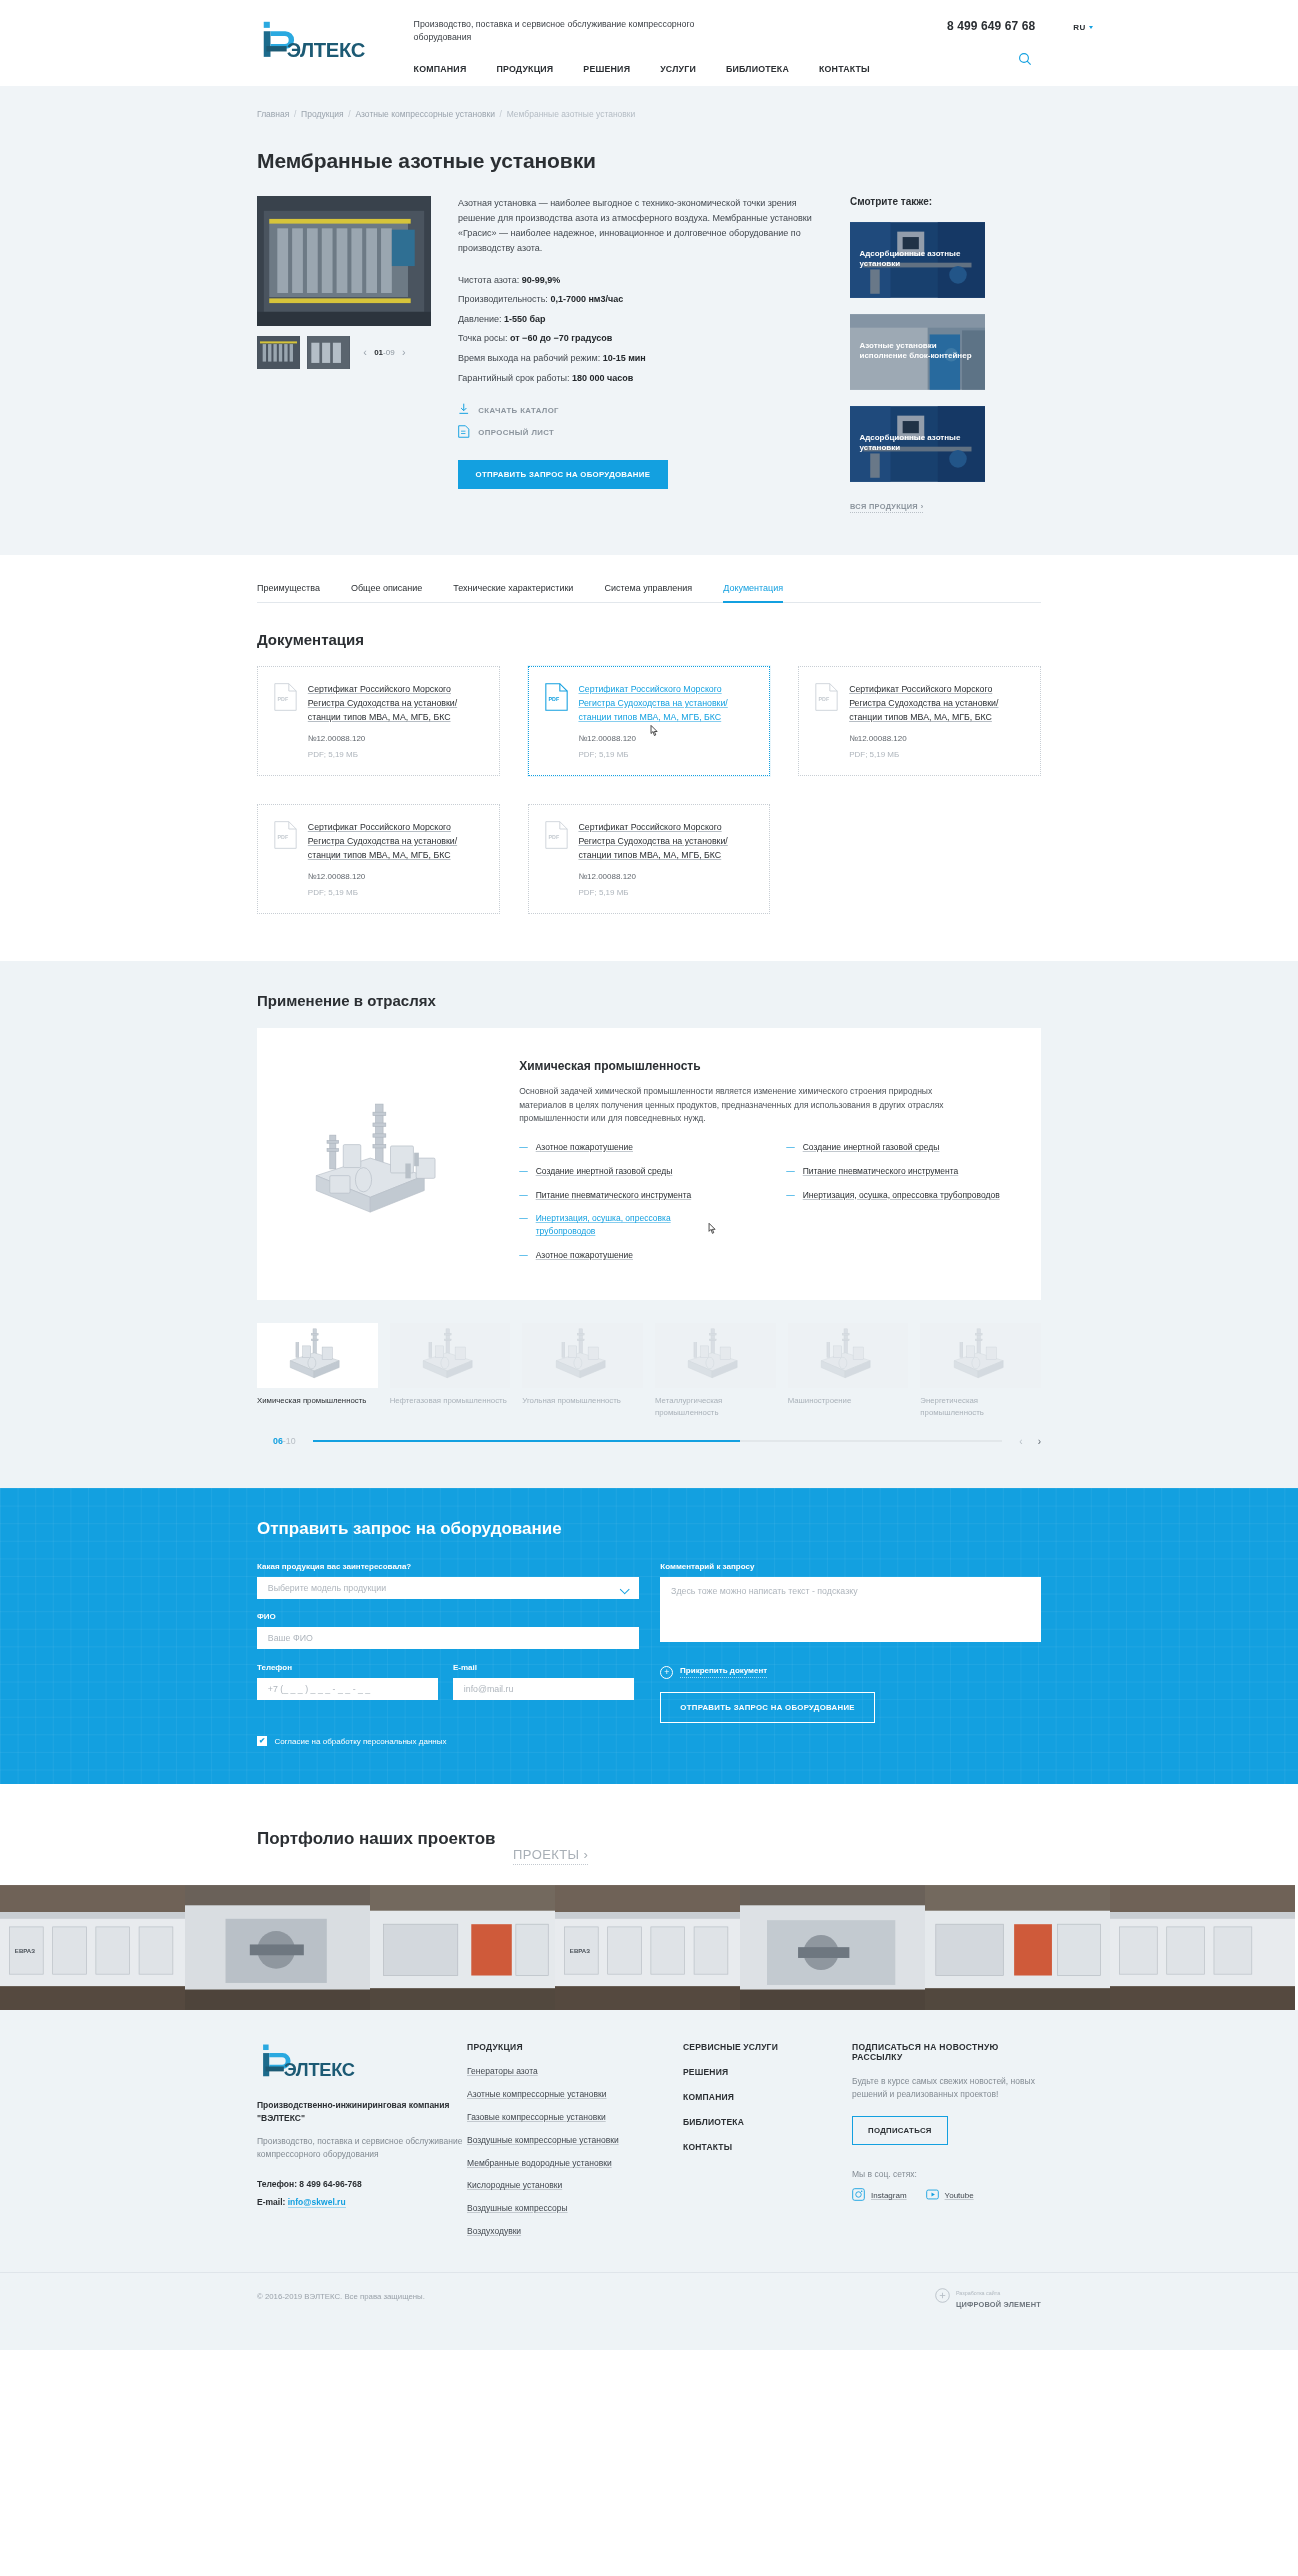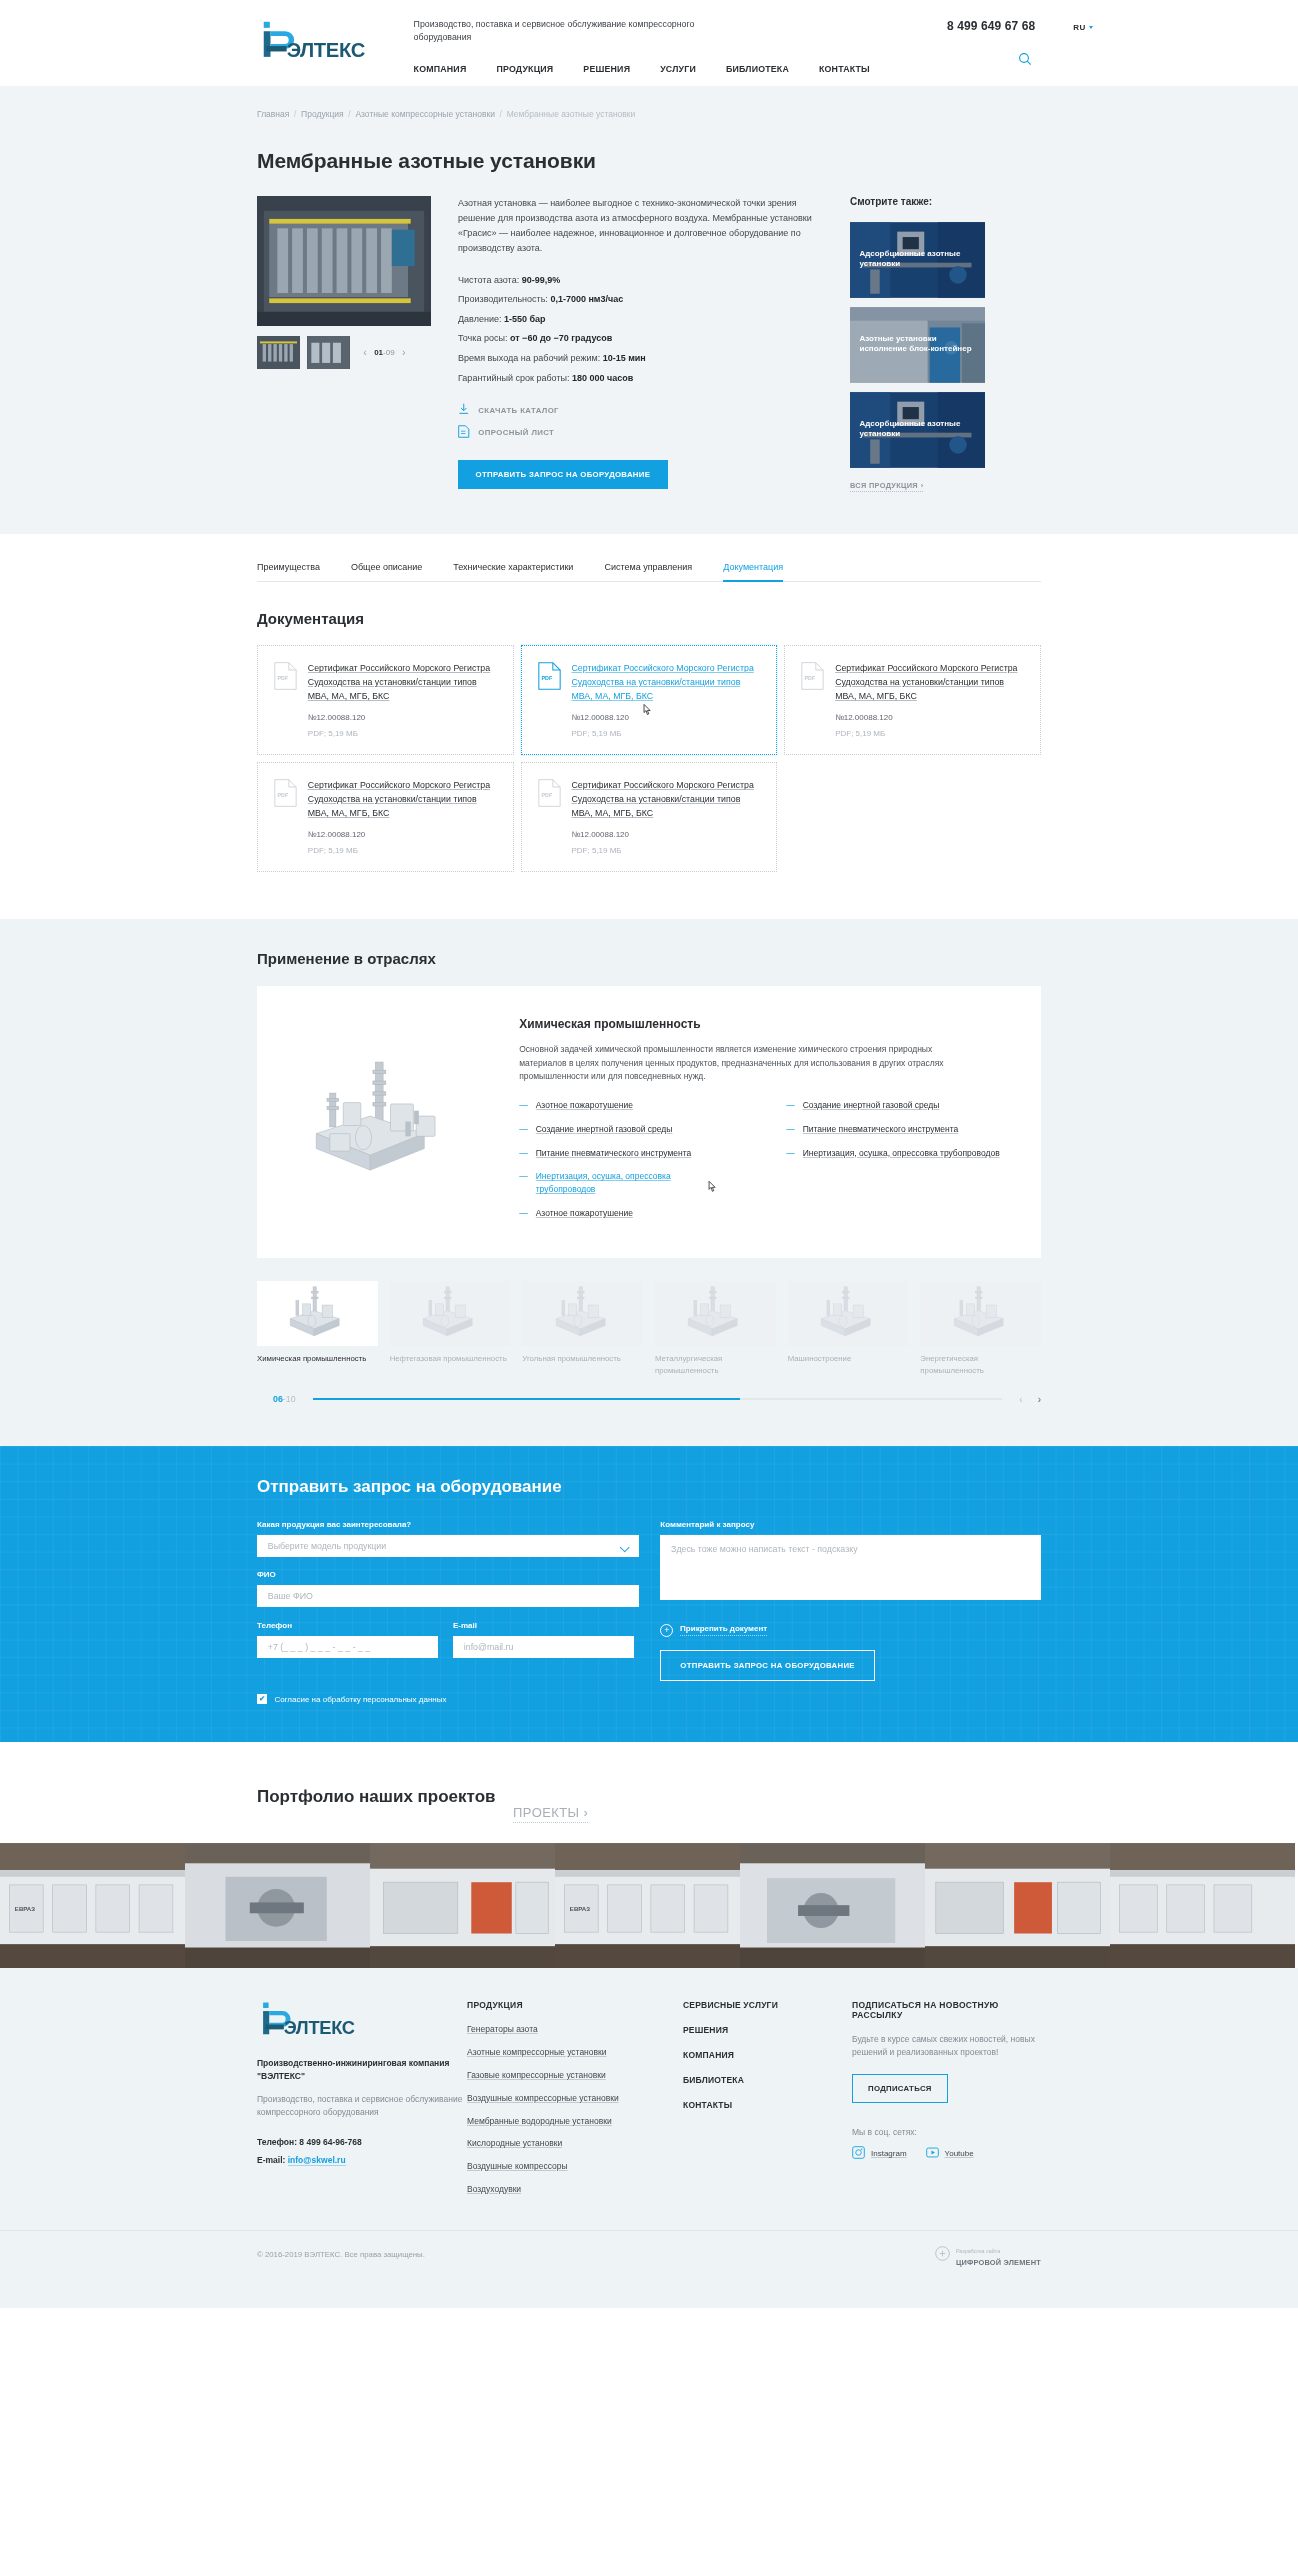--- a/index.html
+++ b/index.html
@@ -47,33 +47,33 @@
   .specs { flex:1; padding-left: 27px; padding-right: 19px; max-width: 419px; }
   .lead { font-size: 9px; line-height: 15px; color:#41474e; margin-bottom: 15px; }
   .spec-line { font-size: 9px; line-height: 19.6px; color:#41474e; }
   .spec-line b { color:#23272b; font-weight:700; }
   .dl-links { margin-top: 15px; }
   .dl-link { display:flex; align-items:center; gap:8.8px; margin-bottom: 8px; text-decoration:none; }
   .dl-link .lbl { font-size: 7.8px; font-weight:700; letter-spacing:0.4px; color:#8b949d; }
   .cta-btn { display:inline-block; margin-top: 12px; background:#13a0e0; color:#fff; font-size: 7.8px; font-weight:700; letter-spacing:0.3px; padding: 10px 17.6px; border:none; cursor:pointer; }
   .aside { width: 135px; flex:none; }
   .aside h3 { font-size: 10px; font-weight:700; margin-bottom: 15px; color:#2b2f33; }
-  .aside-card { width:135px; height:76px; position:relative; margin-bottom: 9px; overflow:hidden; display:block; text-decoration:none; }
+  .aside-card { width:135px; height:76px; position:relative; margin-bottom: 16px; overflow:hidden; display:block; text-decoration:none; }
   .aside-card .cap { position:absolute; left:9.5px; right:8px; top:50%; transform:translateY(-50%); color:#fff; font-size:8px; font-weight:700; line-height:10.8px; }
   .aside-all { display:inline-block; margin-top: 4px; font-size: 7.4px; font-weight:700; letter-spacing:0.3px; color:#8b949d; text-decoration:none; border-bottom:0.7px dotted #b9c0c7; padding-bottom:1.4px;}
   .aside-all .chev { color:#8b949d; margin-left:2.7px; }
 
   
   .docs-sec { background:#fff; padding: 28px 0 47px; }
   .tabs { display:flex; gap: 31px; border-bottom:0.7px solid #e2e7ec;align-items:center; }
   .tab { font-size: 9px; color:#2b2f33; padding-bottom: 9.5px; cursor:pointer; text-decoration:none; position:relative; }
   .tab.active { color:#13a0e0; font-weight:400; }
   .tab.active:after { content:""; position:absolute; left:0; right:0; bottom:-0.7px; height:2px; background:#13a0e0; }
   h2.sec-title { font-size: 15px; font-weight:700; margin: 28px 0 17.6px; color:#2b2f33; }
-  .doc-grid { display:grid; grid-template-columns: repeat(3, 1fr); gap: 7px; }
+  .doc-grid { display:grid; grid-template-columns: repeat(3, 1fr); gap: 28px; }
   .doc-card { border:0.7px dotted #c8ced4; padding: 15px 16px 16px; display:flex; gap:10.8px; background:#fff; min-height: 110px; position:relative; }
   .doc-card.active { border:0.7px dotted #13a0e0; box-shadow: 0 0 0 0.7px rgba(19,160,224,.12); }
   .doc-ico { width:23px; flex:none; padding-top:1.4px; }
   .doc-body { flex:1; }
   .doc-title { font-size: 8.8px; line-height: 14px; color:#2b2f33; text-decoration: underline; text-decoration-color:#b6bdc4; display:inline; cursor:pointer;}
   .doc-card.active .doc-title { color:#13a0e0; text-decoration-color:#86cdee; }
   .doc-meta { font-size: 8px; color:#60666d; margin-top: 9.5px; }
   .doc-size { font-size: 8px; color:#aeb5bc; margin-top: 7.4px; }
   .cursor-ico { position:absolute; }
 

